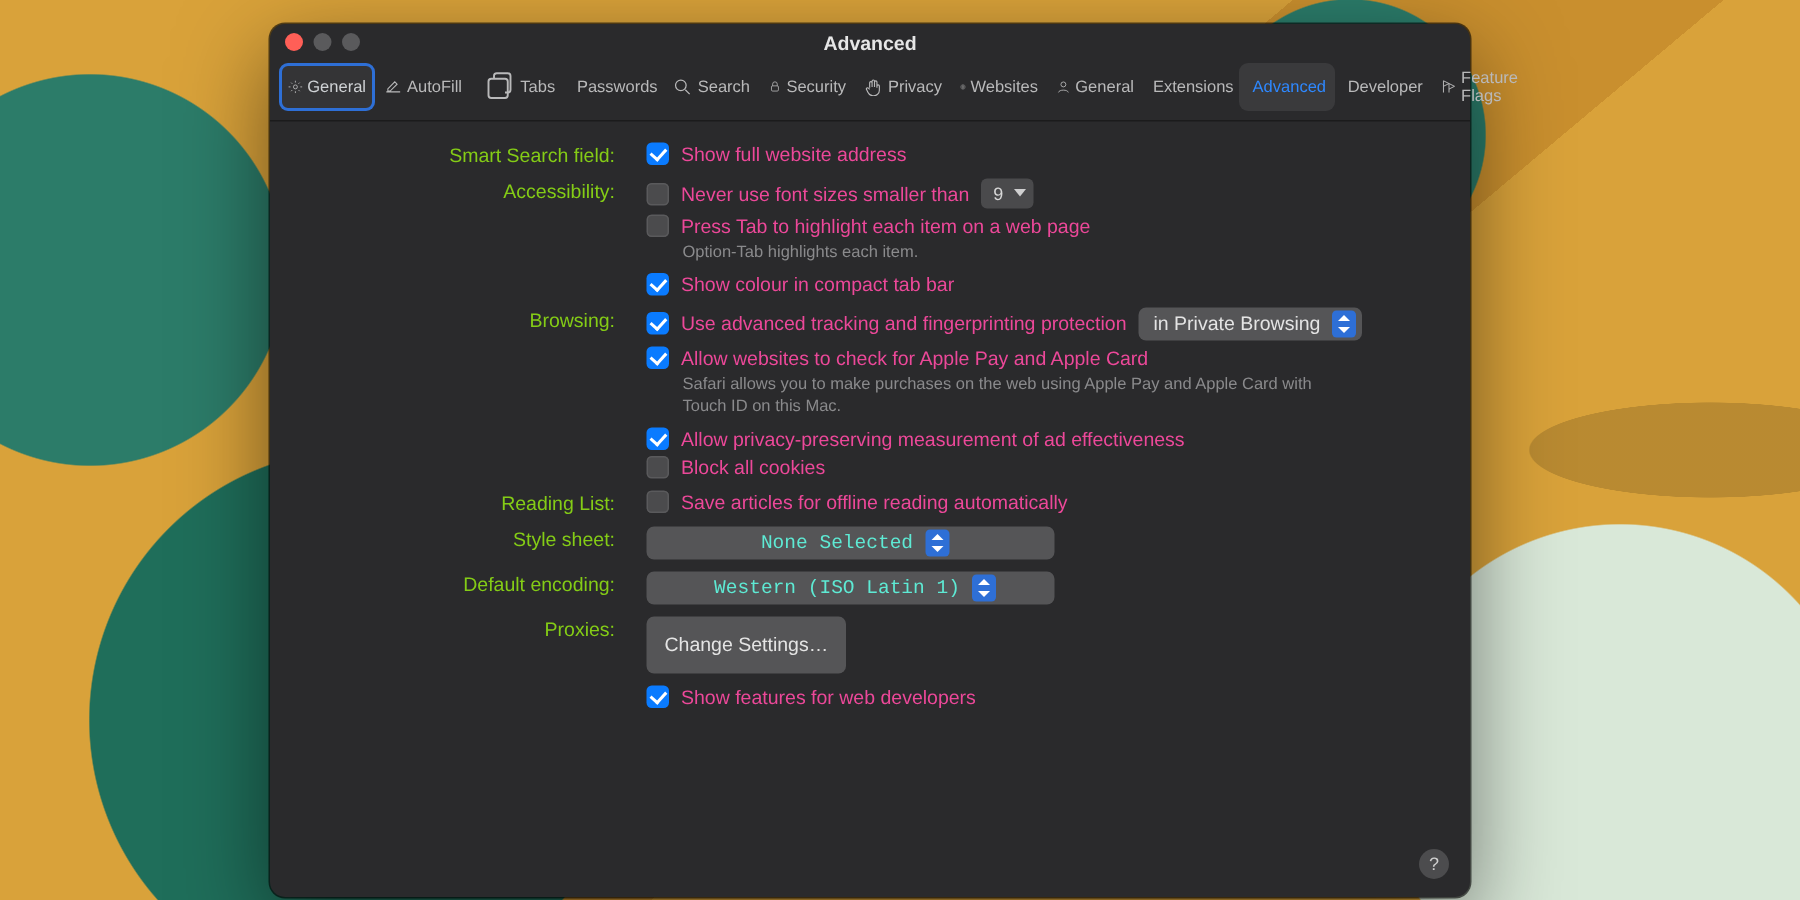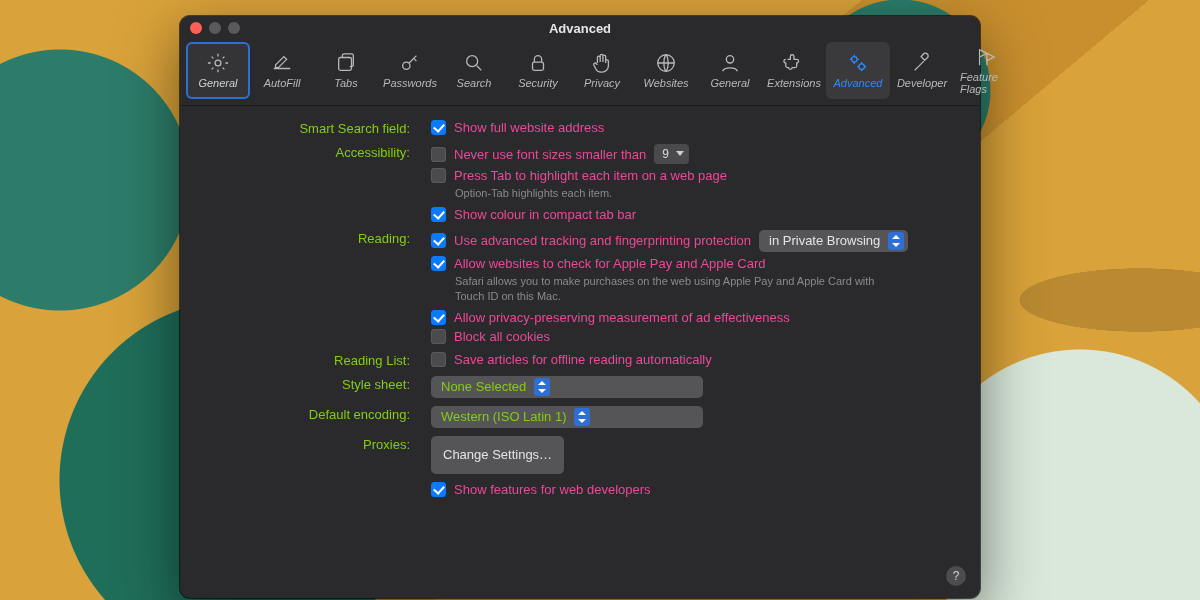--- a/index.html
+++ b/index.html
@@ -48,23 +48,23 @@
   .tl.red{background:#ff5f57;} .tl.yel{background:#5a5a5c;} .tl.grn{background:#5a5a5c;}
   .wtitle {
     position:absolute; left:0; right:0; text-align:center;
     font-size:13px; font-weight:600; color:#e6e6e6;
   }
   .toolbar {
     display:flex; gap:0px; padding: 2px 6px 6px 6px;
     border-bottom:1px solid #1b1b1c;
   }
   .tbtn {
-    display:flex; flex-direction:column; align-items:center; justify-content:center;
+    display:flex; flex-direction:row; align-items:center; justify-content:center;
     gap:3px; padding:4px 6px 4px 6px; min-width:52px;
-    border-radius:6px; color:#b9b9ba; cursor:default;font-style:italic;
+    border-radius:6px; color:#b9b9ba; cursor:default;
   }
   .tbtn .ic { width:22px; height:22px; display:flex; align-items:center; justify-content:center; }
   .tbtn .lbl { font-size:11px; }
   .tbtn.sel-general { box-shadow: inset 0 0 0 2px #2e6fd6; background:#343436; color:#cfd2d5;}
   .tbtn.sel-adv { background:#3a3a3c; color:#2e88ff; }
   .tbtn.sel-adv svg { stroke:#2e88ff !important; }
   .tbtn svg { stroke:#b9b9ba; fill:none; stroke-width:1.4; }
   .content {
     flex:1; overflow:hidden;
     padding: 14px 20px 10px 20px;
@@ -96,23 +96,23 @@
   .stepper {
     display:inline-flex; align-items:center; background:#4a4a4c; border-radius:4px;
     height:20px; padding:0 4px 0 8px; gap:6px; color:#d8d8d8; font-size:12px;
   }
   .stepper .caret { width:10px; height:14px; position:relative; }
   .stepper .caret::before{
     content:""; position:absolute; left:1px; top:4px;
     border-left:4px solid transparent;border-right:4px solid transparent;border-top:5px solid #cfcfd0;
   }
   .popup {
-    display:inline-flex; align-items:center; justify-content:flex-start;
+    display:inline-flex; align-items:center; justify-content:center;
     background:#555557; border-radius:5px; height:22px; padding:0 4px 0 10px;
-    color:#84cc16; font-size:13px; min-width:120px;
+    color:#5eead4; font-size:13px; min-width:120px;font-family:Liberation Mono, monospace;
   }
   .popup .carets {
     width:16px; height:18px; background:#2e6fd6; border-radius:3px; margin-left:8px;
     position:relative;
   }
   .popup .carets::before, .popup .carets::after{
     content:""; position:absolute; left:4px;
     border-left:4px solid transparent;border-right:4px solid transparent;
   }
   .popup .carets::before{ top:3px; border-bottom:4px solid #fff;}
@@ -294,21 +294,21 @@
         </div>
         <div class="sub">Option-Tab highlights each item.</div>
         <div class="line">
           <span class="chk on"></span>
           <span class="optlabel">Show colour in compact tab bar</span>
         </div>
       </div>
     </div>
 
     <div class="row gap">
-      <div class="labelcol">Reading:</div>
+      <div class="labelcol">Browsing:</div>
       <div class="valcol">
         <div class="line">
           <span class="chk on"></span>
           <span class="optlabel">Use advanced tracking and fingerprinting protection</span>
           <span class="privacy-popup">
             <span>in Private Browsing</span>
             <span class="carets" style="width:16px;height:18px;background:#2e6fd6;border-radius:3px;margin-left:8px;position:relative;">
                 <span style="position:absolute;left:4px;top:3px;border-left:4px solid transparent;border-right:4px solid transparent;border-bottom:4px solid #fff;"></span>
                 <span style="position:absolute;left:4px;bottom:3px;border-left:4px solid transparent;border-right:4px solid transparent;border-top:4px solid #fff;"></span>
               </span>

